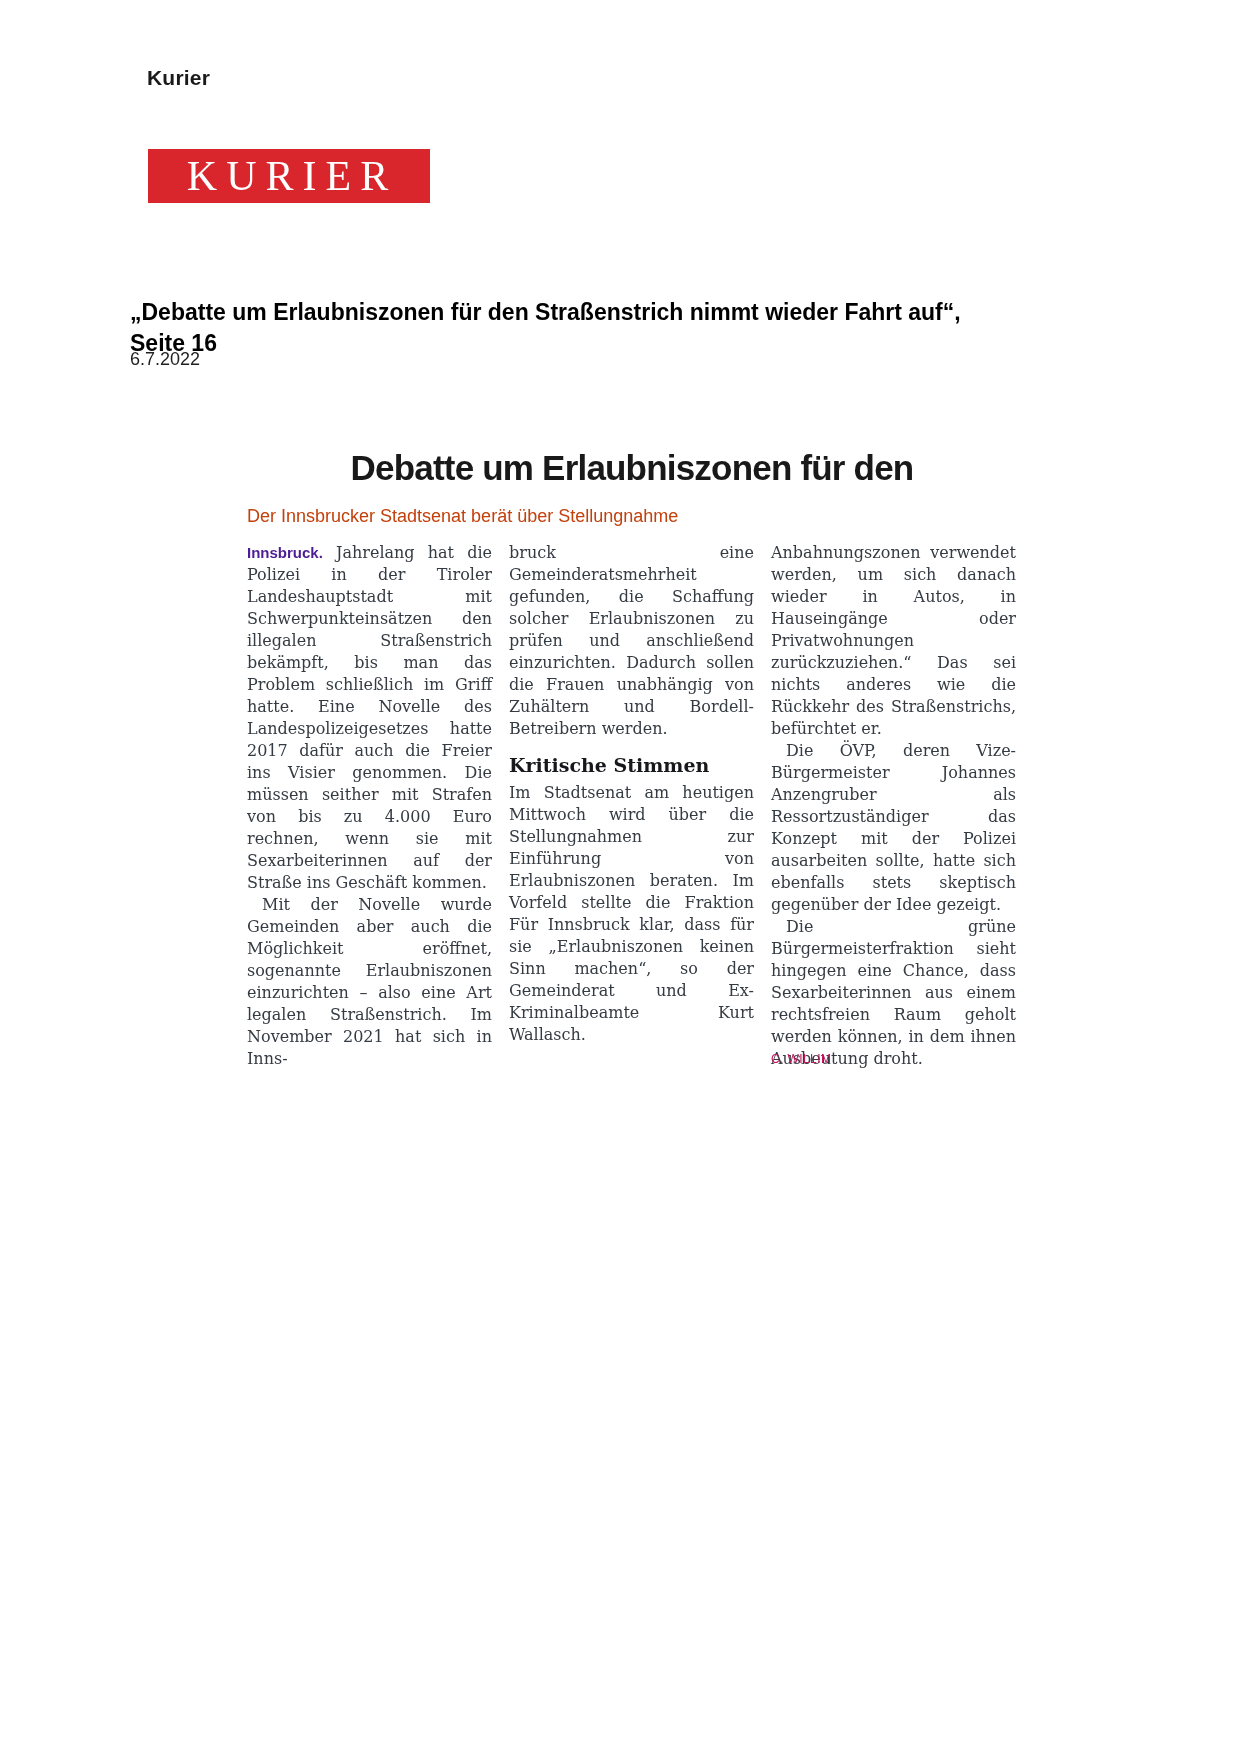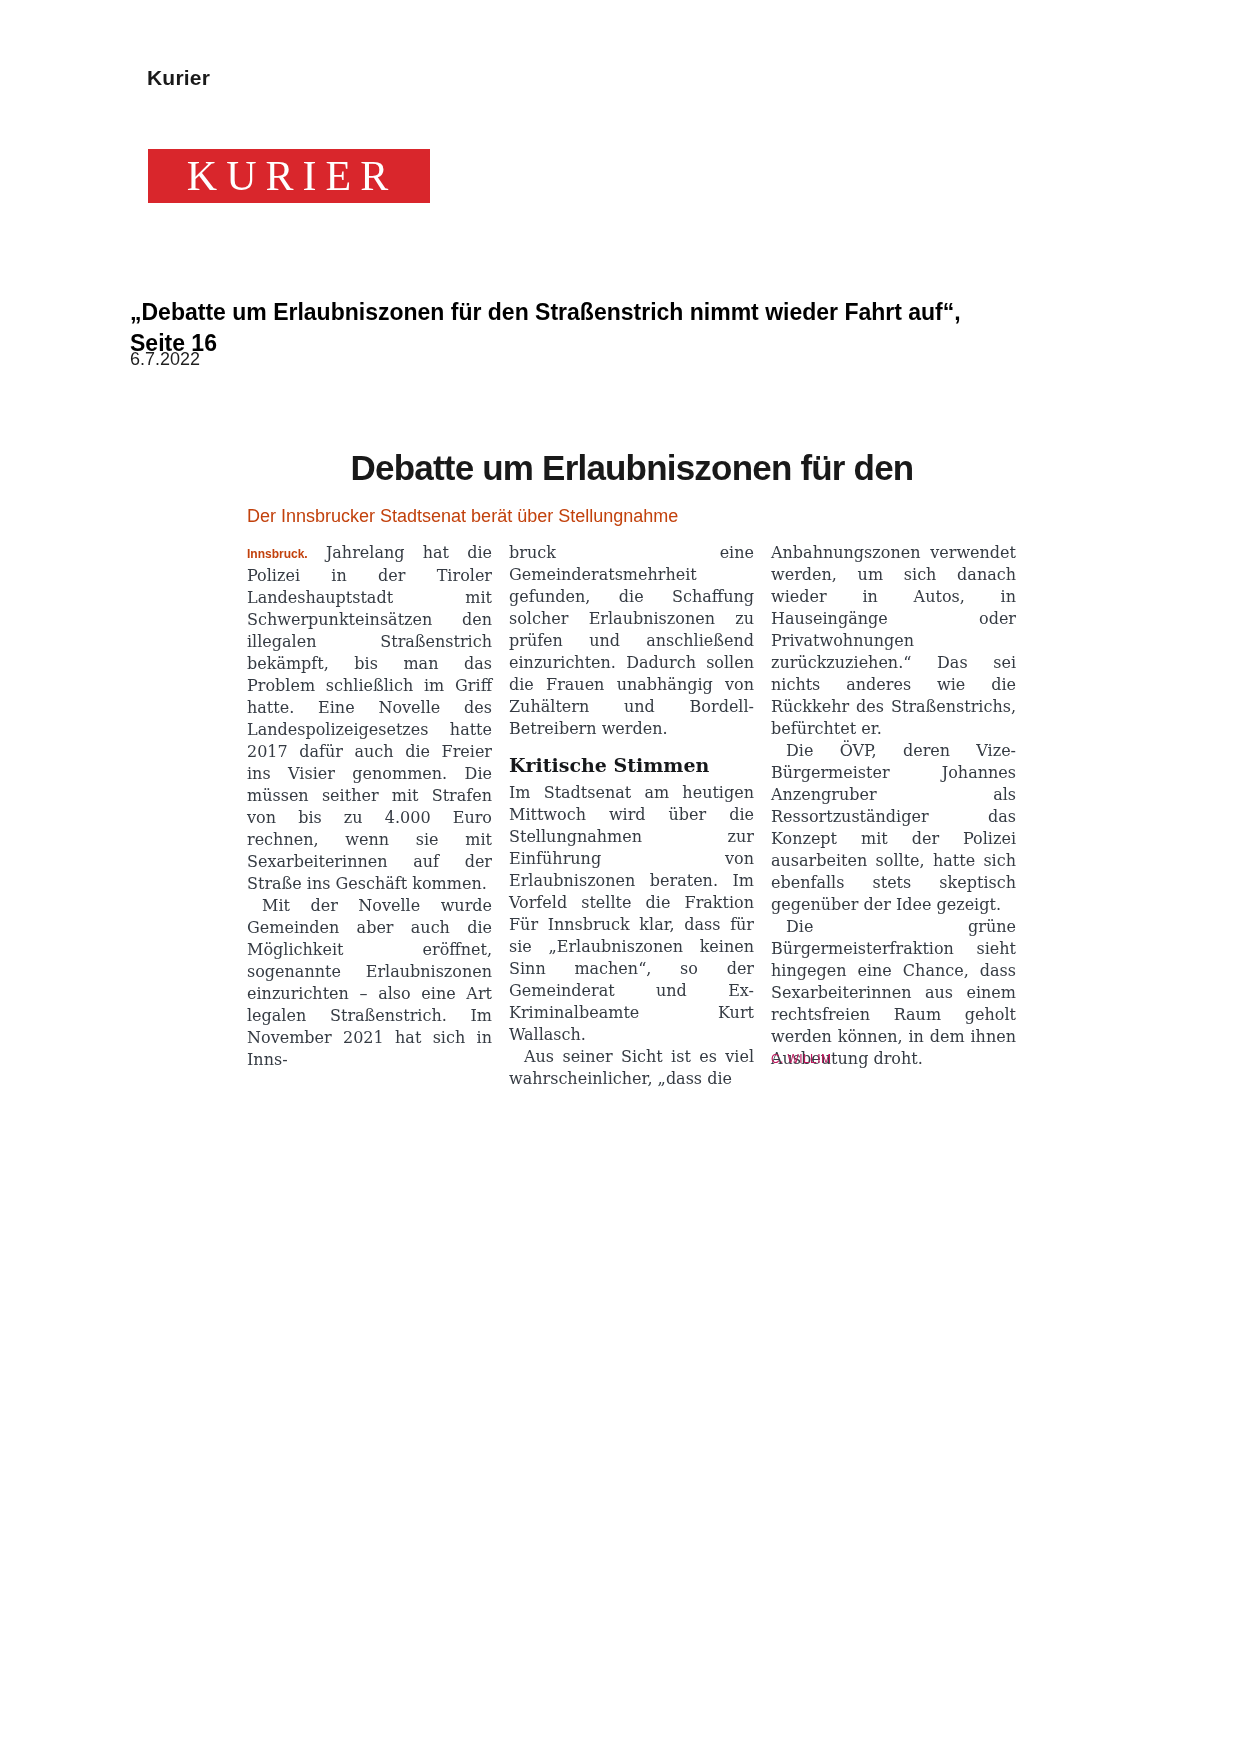--- a/index.html
+++ b/index.html
@@ -90,22 +90,22 @@
     font-size: 16px;
     line-height: 22px;
     color: #353b43;
     text-align: justify;
   }
   .col p { margin: 0; }
   .col p.indent { text-indent: 15px; }
   .lead-in {
     font-family: "Liberation Sans", sans-serif;
     font-weight: bold;
-    font-size: 12px;
-    color: #c2410c;
+    font-size: 15px;
+    color: #4c1d95;
   }
   .section-subhead {
     margin: 14px 0 6px 0;
     font-family: "DejaVu Serif", serif;
     font-weight: bold;
     font-size: 19px;
     color: #16181b;
     text-align: left;
   }
   .byline {
@@ -156,21 +156,20 @@
 
       <div class="col">
         <p><span class="lead-in">Innsbruck.</span> <span>Jahrelang hat die Polizei in der Tiroler Landeshauptstadt mit Schwerpunkteinsätzen den illegalen Straßenstrich bekämpft, bis man das Problem schließlich im Griff hatte. Eine Novelle des Landespolizeigesetzes hatte 2017 dafür auch die Freier ins Visier genommen. Die müssen seither mit Strafen von bis zu 4.000 Euro rechnen, wenn sie mit Sexarbeiterinnen auf der Straße ins Geschäft kommen.</span></p>
         <p class="indent">Mit der Novelle wurde Gemeinden aber auch die Möglichkeit eröffnet, sogenannte Erlaubniszonen einzurichten – also eine Art legalen Straßenstrich. Im November 2021 hat sich in Inns-</p>
       </div>
 
       <div class="col">
         <p>bruck eine Gemeinderatsmehrheit gefunden, die Schaffung solcher Erlaubniszonen zu prüfen und anschließend einzurichten. Dadurch sollen die Frauen unabhängig von Zuhältern und Bordell-Betreibern werden.</p>
         <div class="section-subhead">Kritische Stimmen</div>
         <p>Im Stadtsenat am heutigen Mittwoch wird über die Stellungnahmen zur Einführung von Erlaubniszonen beraten. Im Vorfeld stellte die Fraktion Für Innsbruck klar, dass für sie „Erlaubniszonen keinen Sinn machen“, so der Gemeinderat und Ex-Kriminalbeamte Kurt Wallasch.</p>
-        <p class="indent">Aus seiner Sicht ist es viel wahrscheinlicher, „dass die</p>
       </div>
 
       <div class="col">
         <p>Anbahnungszonen verwendet werden, um sich danach wieder in Autos, in Hauseingänge oder Privatwohnungen zurückzuziehen.“ Das sei nichts anderes wie die Rückkehr des Straßenstrichs, befürchtet er.</p>
         <p class="indent">Die ÖVP, deren Vize-Bürgermeister Johannes Anzengruber als Ressortzuständiger das Konzept mit der Polizei ausarbeiten sollte, hatte sich ebenfalls stets skeptisch gegenüber der Idee gezeigt.</p>
         <p class="indent">Die grüne Bürgermeisterfraktion sieht hingegen eine Chance, dass Sexarbeiterinnen aus einem rechtsfreien Raum geholt werden können, in dem ihnen Ausbeutung droht.</p>
         <div class="byline">C. WILLIM</div>
       </div>
 
     </div>

